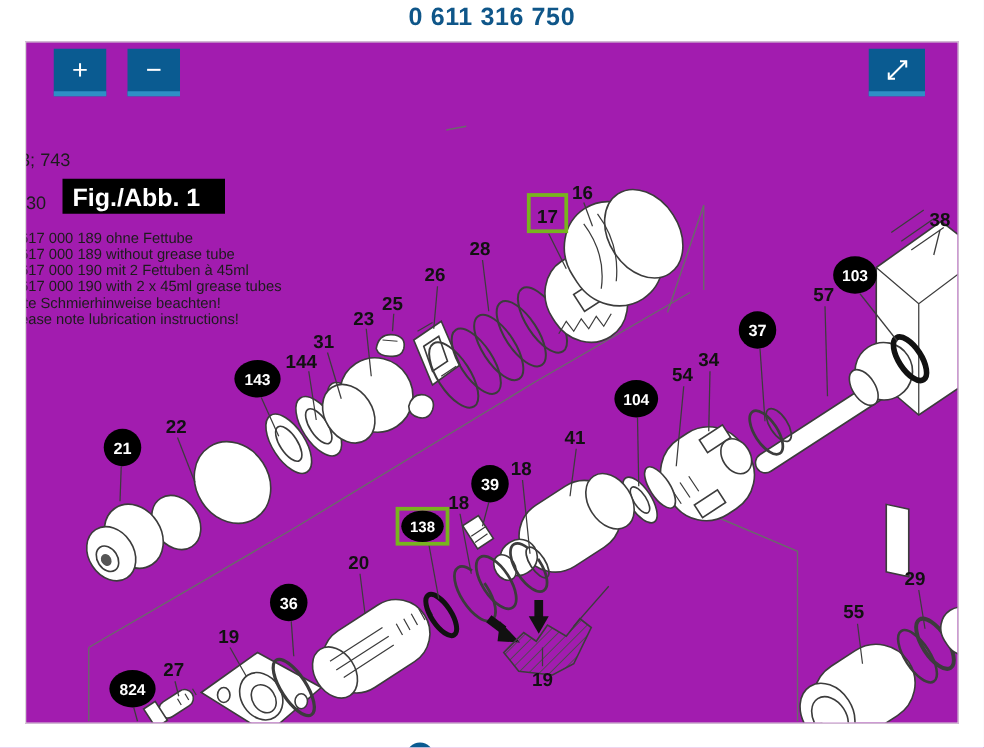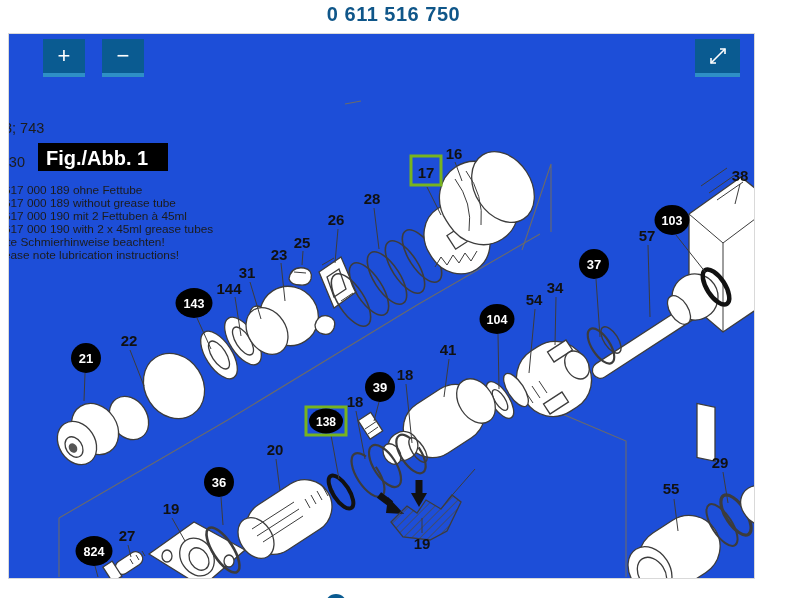--- a/index.html
+++ b/index.html
@@ -1,21 +1,21 @@
 <!DOCTYPE html>
 <html><head>
 <meta charset="utf-8">
 <style>
   html,body{margin:0;padding:0;background:#fff;}
   #stage{position:relative;width:787px;height:598px;overflow:hidden;background:#fff;
          font-family:"Liberation Sans",sans-serif;}
   #title{position:absolute;left:0;top:3px;width:787px;text-align:center;
          font-size:20px;font-weight:bold;color:#0f5689;letter-spacing:.5px;}
-  #panel{position:absolute;left:8px;top:33px;width:745px;height:544px;
-         border:1px solid #d9d9d9;background:#1d4ed8;overflow:hidden;}
+  #panel{position:absolute;left:20px;top:33px;width:745px;height:544px;
+         border:1px solid #d9d9d9;background:#a21caf;overflow:hidden;}
   .tbtn{position:absolute;background:#0a5b91;border:none;border-bottom:4px solid #2e8fc6;
         color:#fff;cursor:pointer;display:flex;align-items:center;justify-content:center;
         font-family:"Liberation Sans",sans-serif;font-size:22px;font-weight:normal;line-height:1;
         padding:0;}
   #btn-zoom-in{left:43px;top:39px;width:42px;height:38px;}
   #btn-zoom-out{left:102px;top:39px;width:42px;height:38px;}
   #btn-expand{left:695px;top:39px;width:45px;height:38px;}
   #blue-dot{position:absolute;left:325px;top:594px;width:22px;height:22px;border-radius:50%;
             background:#0a5b91;}
   svg text{font-family:"Liberation Sans",sans-serif;}
@@ -25,21 +25,21 @@
   .refs{font-size:14.5px;fill:#1c1c1c;}
   .ln{stroke:#3c3c3c;stroke-width:1;fill:none;}
   .part{stroke:#3c3c3c;stroke-width:1.3;fill:#fff;}
   .frame{stroke:#6a6a6a;stroke-width:1.1;fill:none;}
 </style>
 </head>
 <body>
 
 <div id="stage">
 
-  <div id="title">0 611 516 750</div>
+  <div id="title">0 611 316 750</div>
 
   <div id="panel">
     <svg width="745" height="544" viewBox="20 33 745 544">
       <defs>
         <pattern id="hatch" width="6" height="6" patternUnits="userSpaceOnUse" patternTransform="rotate(45)">
           <line x1="0" y1="0" x2="0" y2="6" stroke="#4a4a4a" stroke-width="1.4"></line>
         </pattern>
       </defs>
 
       <text class="refs" x="15" y="132">3; 743</text>

